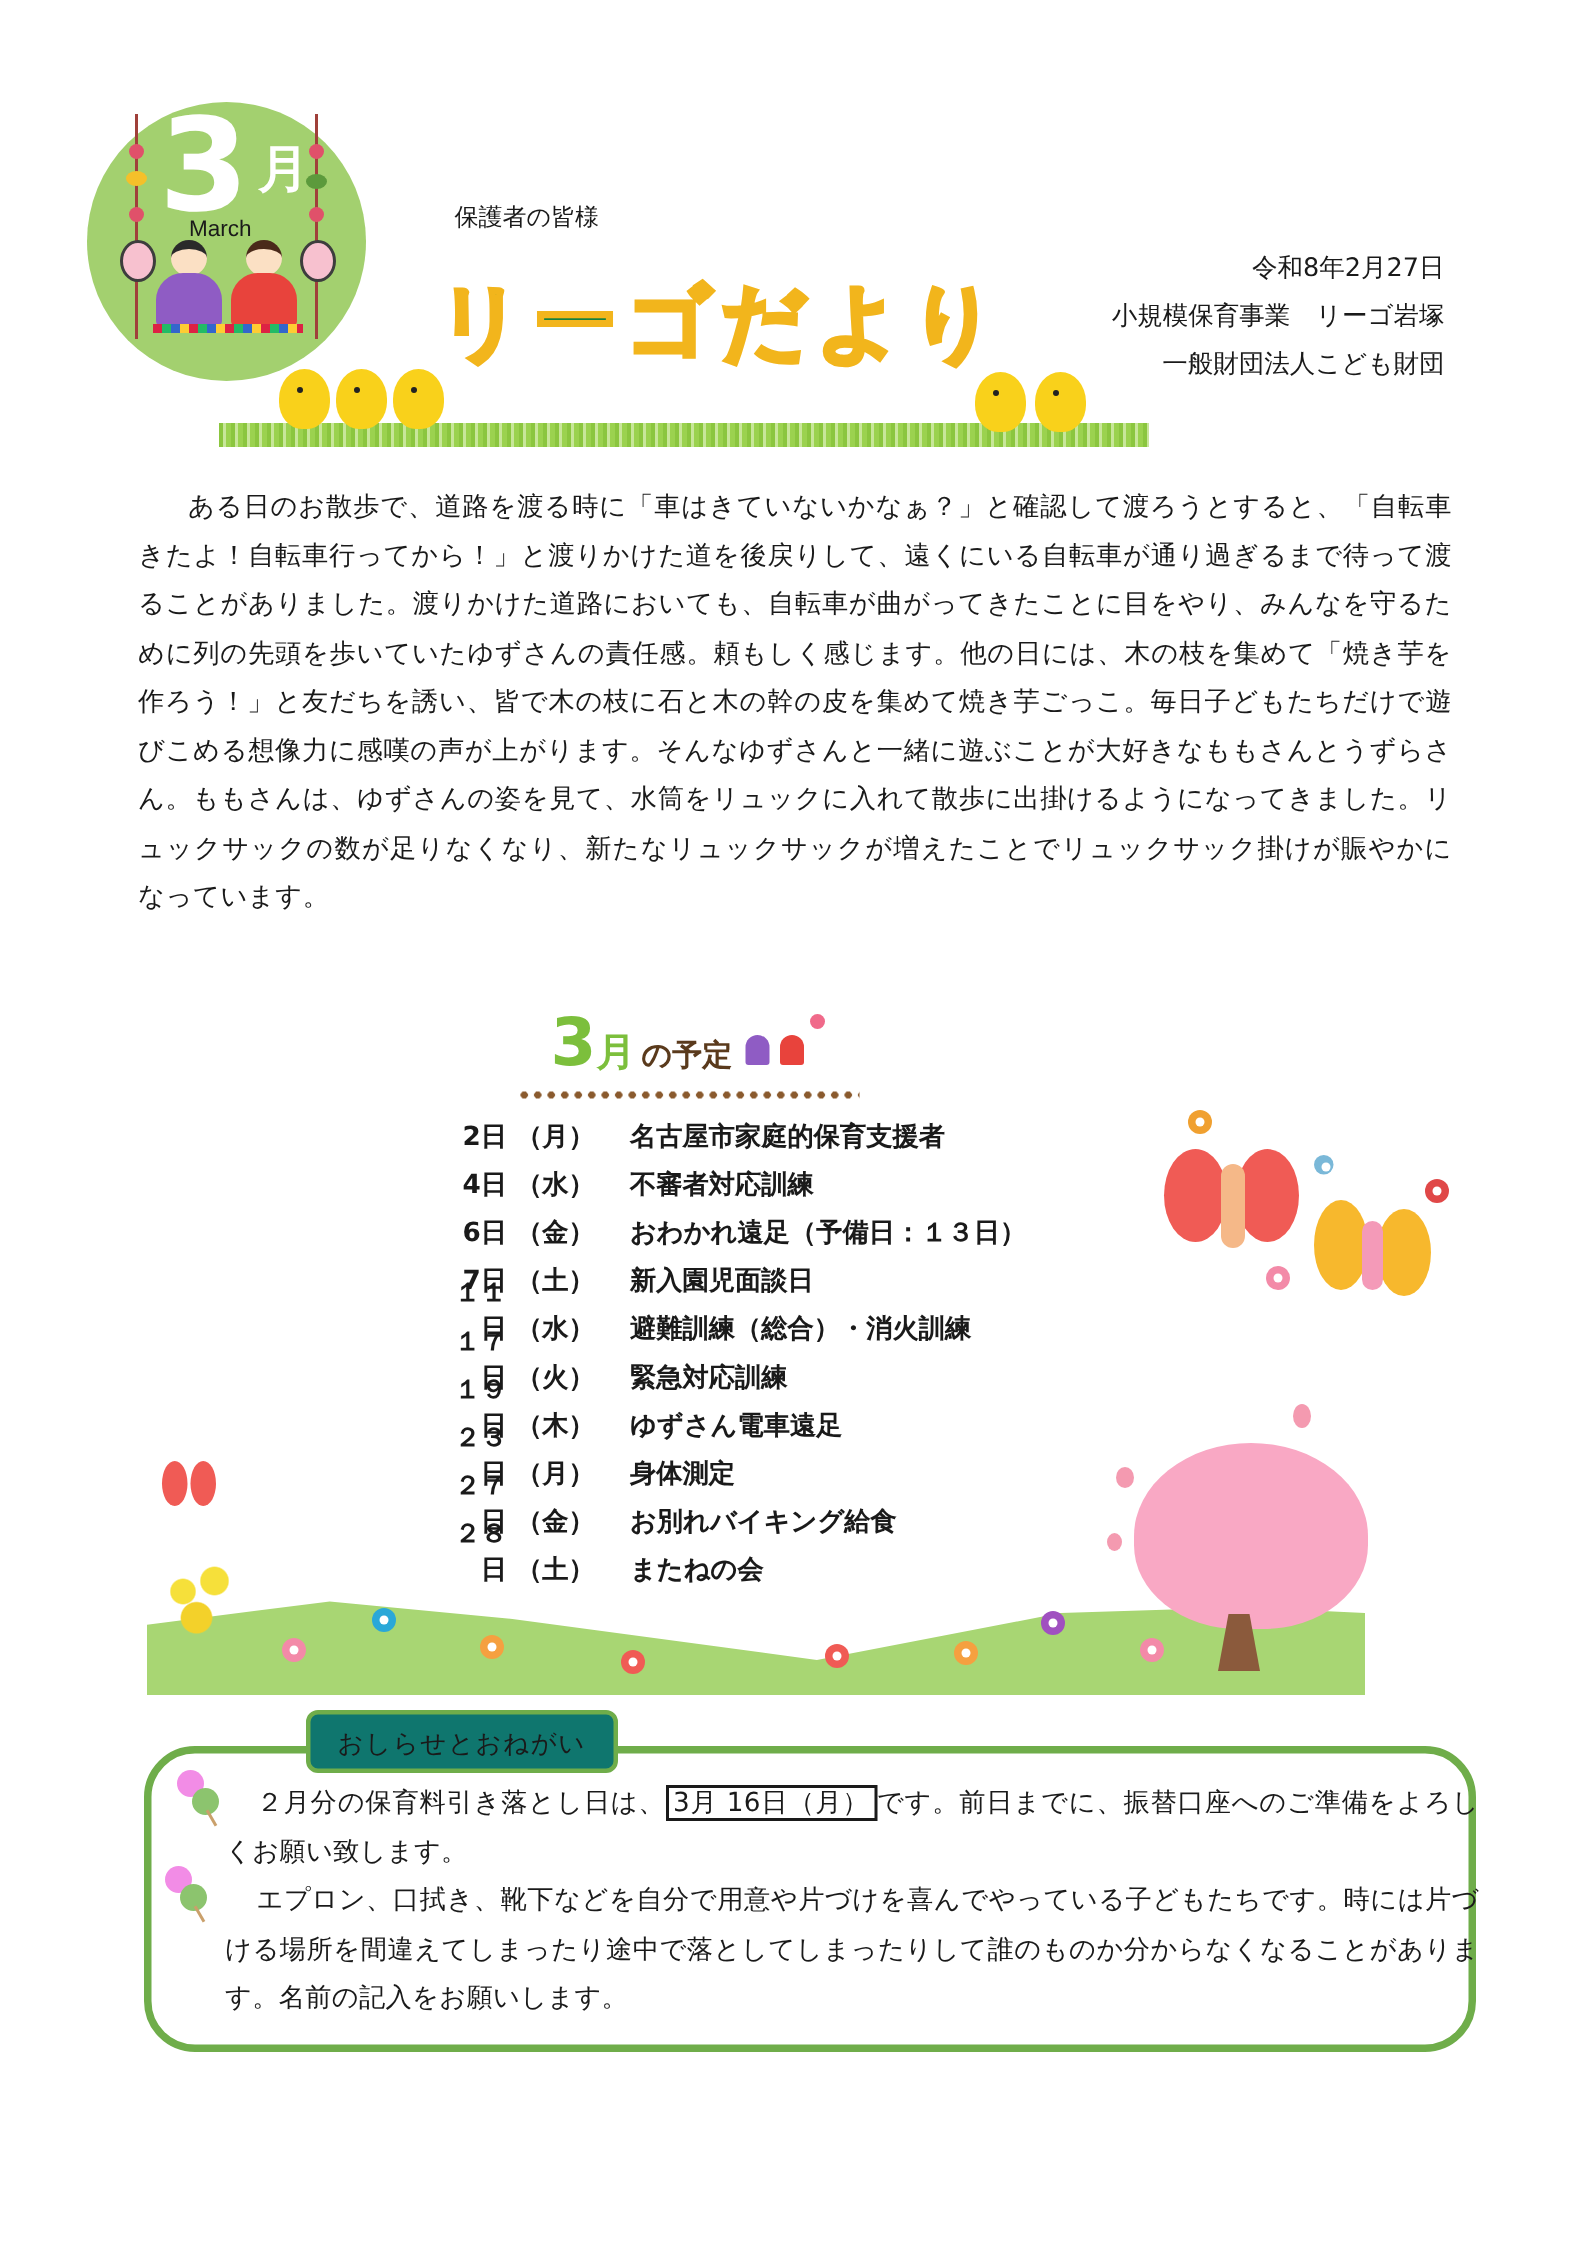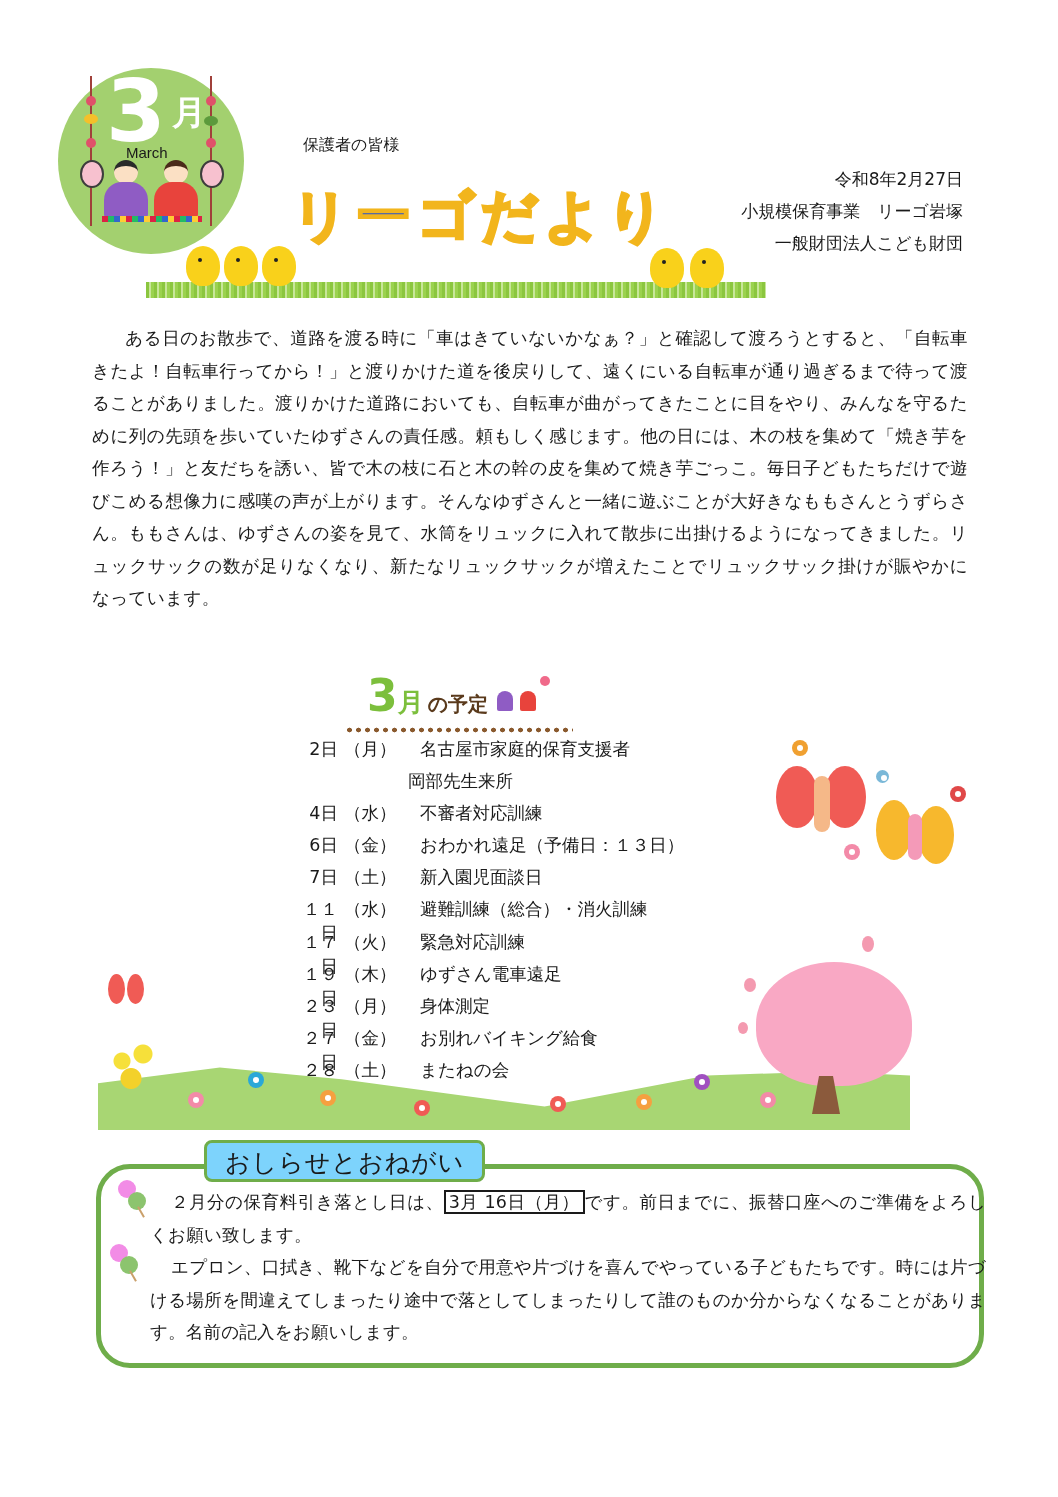--- a/index.html
+++ b/index.html
@@ -30,21 +30,21 @@
   .badge .lantern { position: absolute; width: 20px; height: 24px; border-radius: 50%; background: #f7c1cf; border: 2px solid #3d3d3d; }
   .doll { position: absolute; width: 44px; height: 66px; }
   .doll .head { position: absolute; left: 10px; top: 4px; width: 24px; height: 24px; border-radius: 50%; background: #fbe0c4; border-top: 6px solid #2a2a2a; box-sizing: border-box; }
   .doll .robe { position: absolute; left: 0; top: 26px; width: 44px; height: 36px; border-radius: 18px 18px 4px 4px; }
   .badge .mat { position: absolute; left: 44px; top: 148px; width: 100px; height: 6px;
     background: repeating-linear-gradient(90deg, #d24 0 6px, #2b6 6px 12px, #36c 12px 18px, #fc3 18px 24px); }
 
   
   .salutation { left: 303px; top: 135px; font-size: 16px; }
   .title-logo {
-    left: 292px; top: 188px; font-size: 56px; font-weight: bold; color: #1d4ed8;
+    left: 292px; top: 188px; font-size: 56px; font-weight: bold; color: #15803d;
     -webkit-text-stroke: 3px #f2b51c; letter-spacing: 6px; line-height: 1;
   }
   .grass {
     left: 146px; top: 282px; width: 620px; height: 16px;
     background: repeating-linear-gradient(90deg, #8bc63f 0 3px, #c8e69a 3px 5px, #9bd24f 5px 8px);
   }
   .chick { position: absolute; width: 34px; height: 40px; border-radius: 50% 50% 45% 45%; background: #f9d11b; }
   .chick::after { content: ""; position: absolute; left: 12px; top: 12px; width: 4px; height: 4px; border-radius: 50%; background: #222; }
 
   .org { right: 95px; text-align: right; font-size: 17px; line-height: 32px; top: 163px; }
@@ -57,21 +57,21 @@
   .body-text p { margin: 0; text-indent: 1.9em; }
 
   
   .sched-title { left: 346px; top: 674px; height: 50px; margin-left: 21px; }
   .sched-title .n3 { font-size: 44px; font-weight: bold; color: #7cbf3c; line-height: 1; }
   .sched-title .gatsu { font-size: 26px; font-weight: bold; color: #7cbf3c; }
   .sched-title .rest { font-size: 20px; font-weight: bold; color: #5a3a1c; margin-left: 4px; }
   .dots { left: 345px; top: 727px; width: 228px; height: 6px;
     background: radial-gradient(circle, #8a5a2e 2.3px, transparent 2.6px) 0 0/9px 6px repeat-x; }
   .sched { left: 290px; top: 737px; font-size: 17.5px; }
-  .sched .row { display: flex; height: 32.1px; align-items: flex-start; }
+  .sched .row { display: flex; height: 32.1px; align-items: flex-end; font-weight: bold; }
   .sched .d { width: 48px; text-align: right; }
   .sched .w { width: 64px; padding-left: 6px; }
   .sched .e { padding-left: 12px; }
   .sched .row.cont .e { padding-left: 0; }
 
   
   .hill {
     left: 98px; top: 1052px; width: 812px; height: 78px; background: #a8d673;
     border-radius: 30px 30px 0 0 / 20px 20px 0 0;
     clip-path: polygon(0 40%, 15% 20%, 30% 35%, 55% 70%, 75% 30%, 90% 25%, 100% 30%, 100% 100%, 0 100%);
@@ -87,22 +87,22 @@
     background: radial-gradient(circle at 30% 30%, #f6e03a 8px, transparent 9px),
                 radial-gradient(circle at 65% 20%, #f6e03a 9px, transparent 10px),
                 radial-gradient(circle at 45% 55%, #f3d12a 10px, transparent 11px); }
 
   
   .notice {
     left: 96px; top: 1164px; width: 888px; height: 204px;
     border: 5px solid #6fad4a; border-radius: 34px; box-sizing: border-box;
   }
   .notice-tab {
-    left: 204px; top: 1140px; height: 42px; padding: 0 18px; background: #7dd3fc;
-    border: 3px solid #6fad4a; border-radius: 8px; font-size: 25px; line-height: 40px;
+    left: 204px; top: 1140px; height: 42px; padding: 0 18px; background: #0f766e;
+    border: 3px solid #6fad4a; border-radius: 8px; font-size: 17px; line-height: 40px;
     box-sizing: border-box; letter-spacing: 1px;
   }
   .notice-body {
     left: 150px; top: 1186px; width: 836px; font-size: 17.5px; line-height: 32.5px;
     text-align: justify; letter-spacing: 0.2px;
   }
   .notice-body p { margin: 0; text-indent: 1.2em; }
   .boxed { border: 2px solid #1a1a1a; padding: 0 3px; }
   .dango { position: absolute; width: 28px; height: 40px; }
   .dango .p { position: absolute; left: 0; top: 0; width: 18px; height: 18px; border-radius: 50%; background: #f28ce6; }
@@ -163,23 +163,20 @@
 </div>
 <div class="abs" style="left:540px;top:676px;width:10px;height:10px;border-radius:50%;background:#f06a8a;"></div>
 <div class="abs dots"></div>
 
 <div class="abs sched">
   <div class="row">
       <span class="d">2日</span>
       <span class="w">（月）</span>
       <span class="e">名古屋市家庭的保育支援者</span>
     </div>
-  <div class="row cont" style="padding-left:118px;">
-      <span class="e">岡部先生来所</span>
-    </div>
   <div class="row">
       <span class="d">4日</span>
       <span class="w">（水）</span>
       <span class="e">不審者対応訓練</span>
     </div>
   <div class="row">
       <span class="d">6日</span>
       <span class="w">（金）</span>
       <span class="e">おわかれ遠足（予備日：１３日）</span>
     </div>

